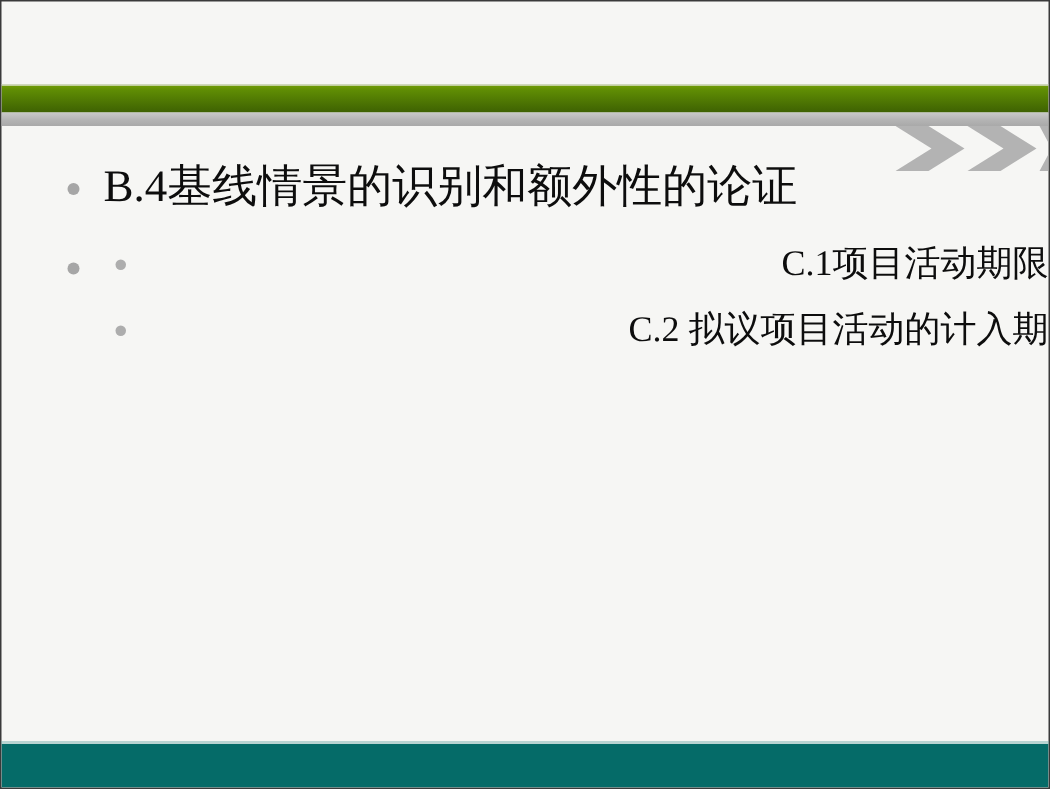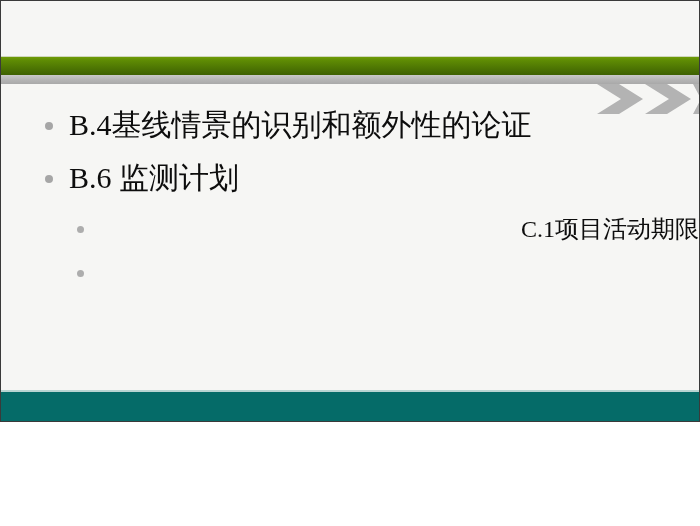--- a/index.html
+++ b/index.html
@@ -3,21 +3,21 @@
 <meta charset="utf-8">
 <style>
   html, body {
     margin: 0;
     padding: 0;
     background: #ffffff;
   }
   .slide {
     position: relative;
     width: 700px;
-    height: 422px;
+    height: 526px;
     background: #f6f6f4;
     border: 1px solid #3a3a3a;
     box-sizing: border-box;
     overflow: hidden;
     font-family: "Liberation Serif", "DejaVu Serif", serif;
   }
 
   
   .green-bar {
     position: absolute;
@@ -135,31 +135,31 @@
     <ul class="level1">
 
       <li class="item1">
         <span class="bullet"></span>
         <span class="txt">B.4基线情景的识别和额外性的论证</span>
       </li>
 
 
       <li class="item1">
         <span class="bullet"></span>
-        <span class="txt">B.6 监测计划</span>
       </li>
 
 
       <ul class="level2">
         <li class="item2">
           <span class="bullet"></span>
           <span class="txt">C.1项目活动期限</span>
         </li>
         <li class="item2">
           <span class="bullet"></span>
+          <span class="txt">C.2 拟议项目活动的计入期</span>
         </li>
       </ul>
 
     </ul>
   </div>
 
   <div class="footer-bar"></div>
 
 </div>
 

